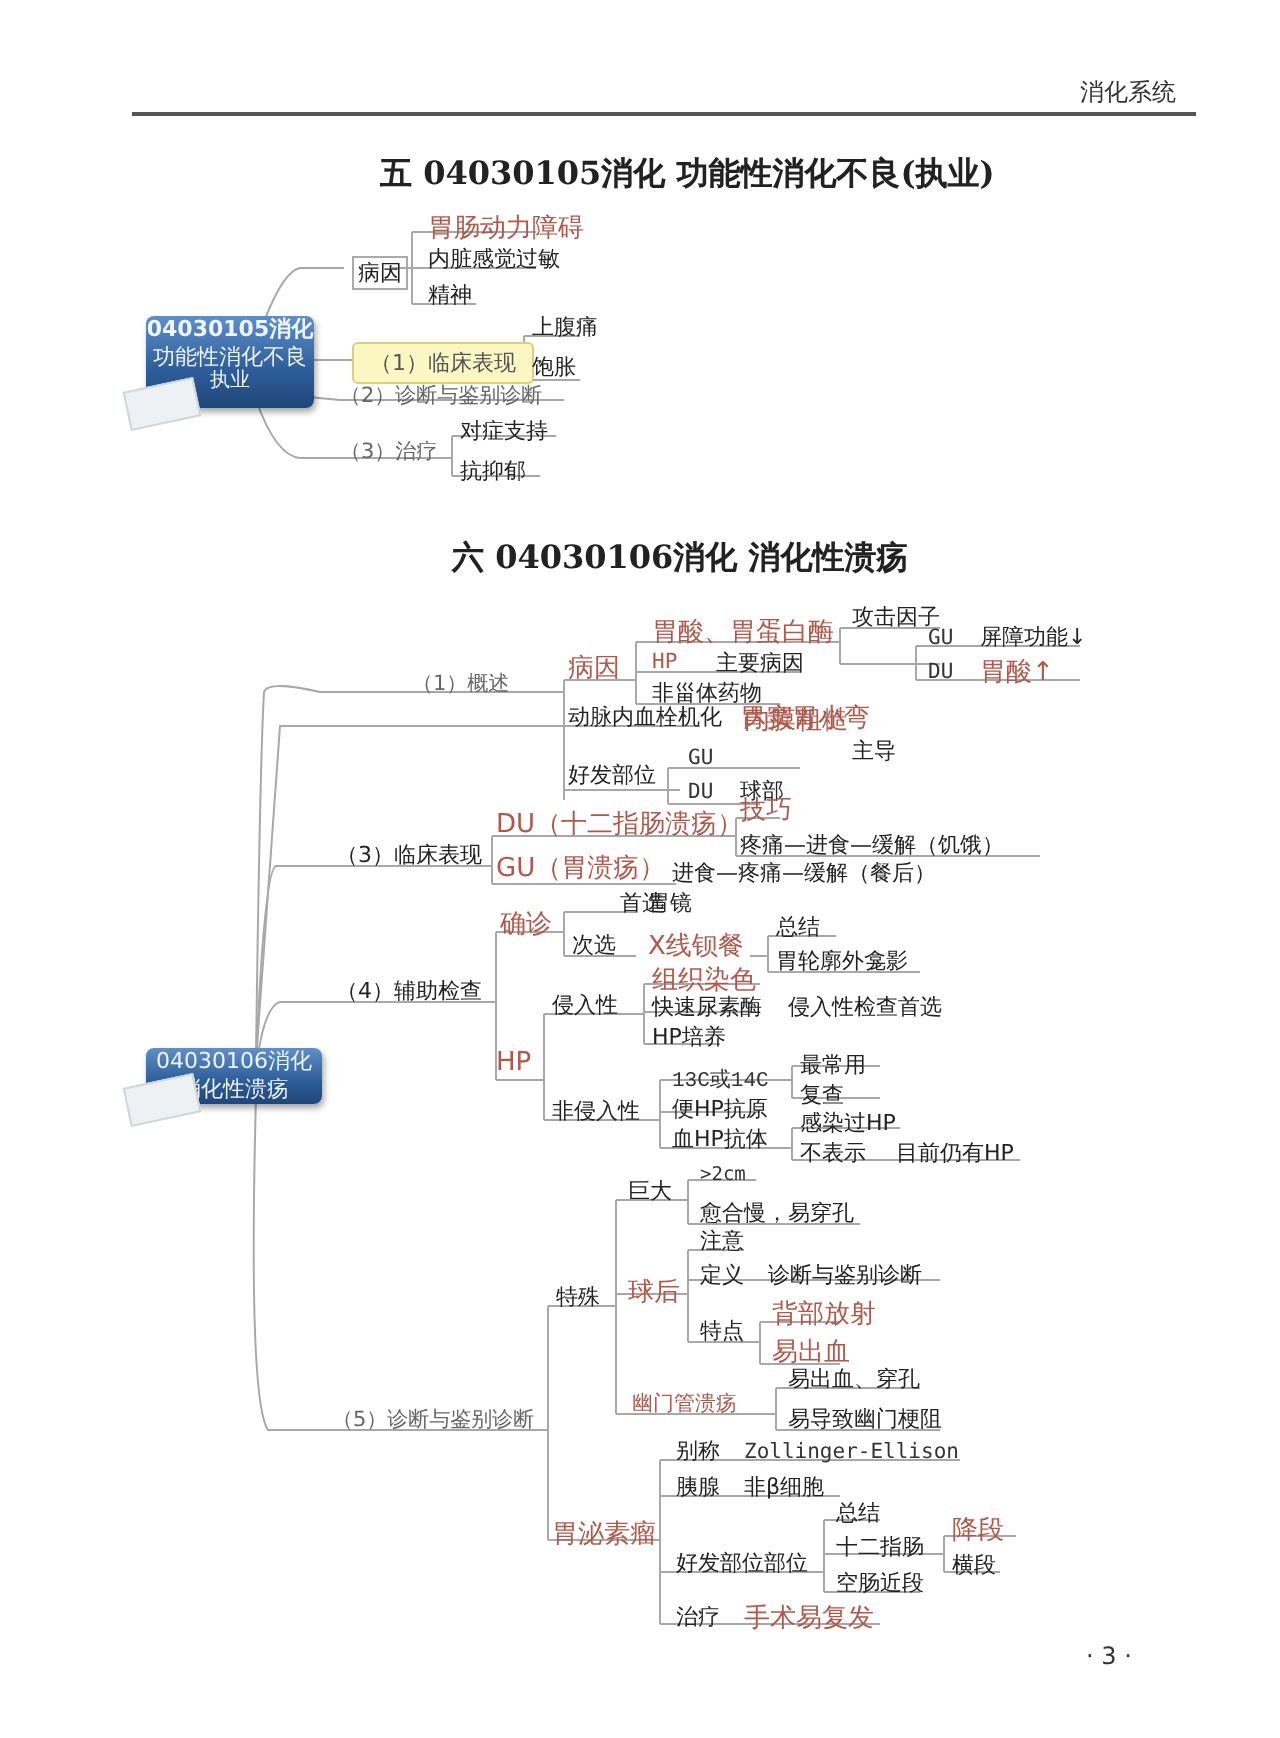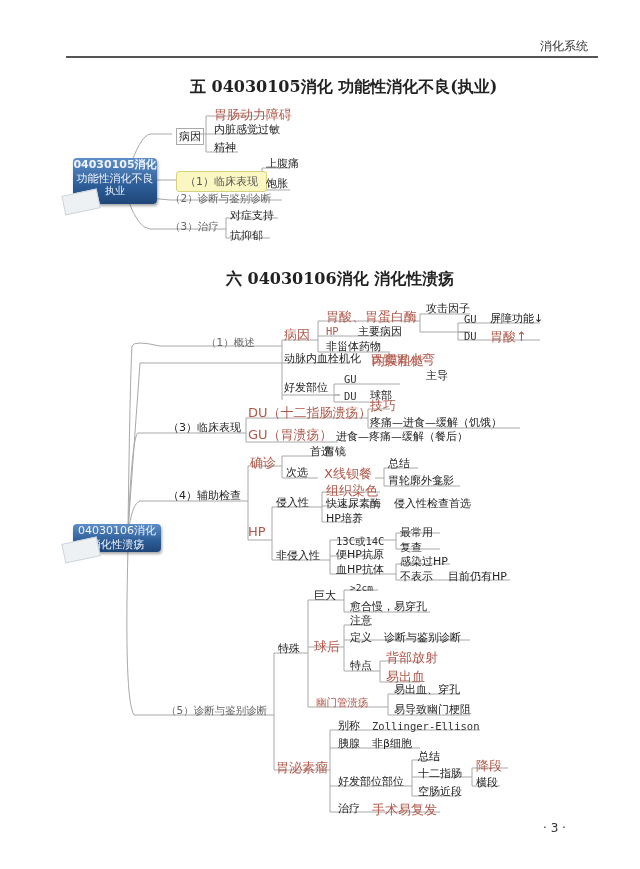--- a/index.html
+++ b/index.html
@@ -149,21 +149,21 @@
 <div class="abs t" style="left:388px;top:475px;">胃轮廓外龛影</div>
 
 <div class="abs r" style="left:248px;top:525px;">HP</div>
 <div class="abs t" style="left:276px;top:497px;">侵入性</div>
 <div class="abs r" style="left:326px;top:484px;">组织染色</div>
 <div class="abs t" style="left:326px;top:498px;">快速尿素酶</div>
 <div class="abs t" style="left:326px;top:513px;">HP培养</div>
 <div class="abs t" style="left:394px;top:498px;">侵入性检查首选</div>
 
 <div class="abs t" style="left:276px;top:550px;">非侵入性</div>
-<div class="abs lm" style="left:336px;top:536px;">13C或14C</div>
+<div class="abs lm" style="left:336px;top:536px;font-family:Liberation Mono, monospace;">13C或14C</div>
 <div class="abs t" style="left:400px;top:527px;">最常用</div>
 <div class="abs t" style="left:400px;top:542px;">复查</div>
 <div class="abs t" style="left:336px;top:549px;text-align:center;">便HP抗原</div>
 <div class="abs t" style="left:336px;top:564px;">血HP抗体</div>
 <div class="abs t" style="left:400px;top:556px;">感染过HP</div>
 <div class="abs t" style="left:400px;top:571px;">不表示</div>
 <div class="abs t" style="left:448px;top:571px;">目前仍有HP</div>
 
 <div class="abs g" style="left:166px;top:705px;">（5）诊断与鉴别诊断</div>
 <div class="abs t" style="left:278px;top:643px;">特殊</div>

